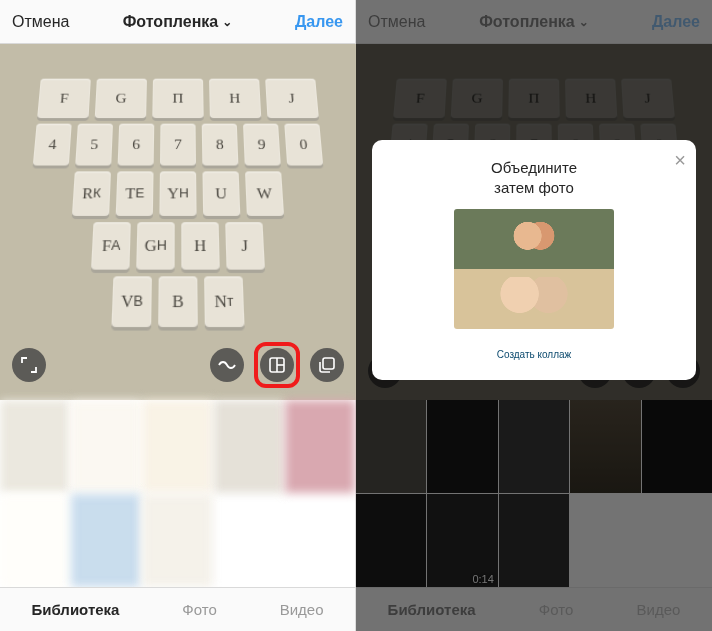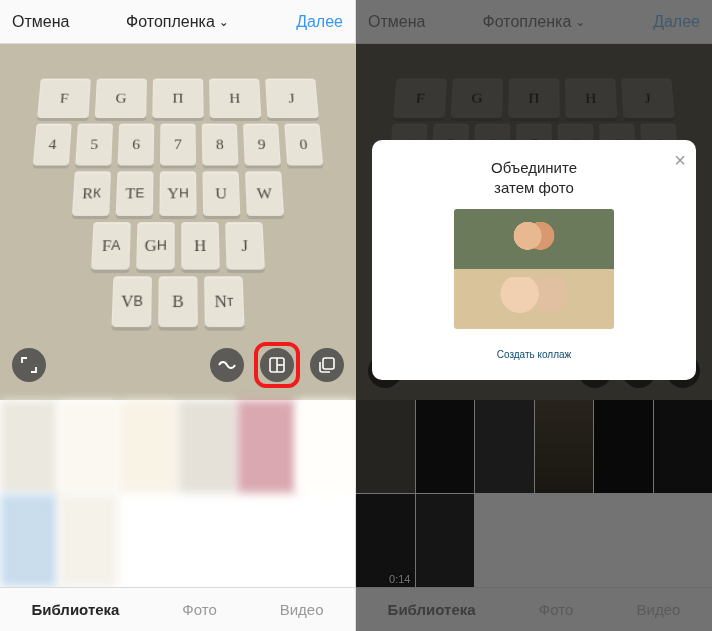--- a/index.html
+++ b/index.html
@@ -3,34 +3,34 @@
 <meta charset="utf-8">
 <style>
   *{box-sizing:border-box;margin:0;padding:0;font-family:-apple-system,Helvetica,Arial,sans-serif}
   body{background:#fff;width:712px;height:631px;overflow:hidden}
   .wrap{display:flex;width:620px;height:631px}
   .phone{width:356px;height:631px;position:relative;background:#fff;border-right:1px solid #ddd}
   .phone:last-child{border-right:none}
   .topbar{height:44px;border-bottom:1px solid #d9d9d9;display:flex;align-items:center;justify-content:space-between;padding:0 12px;background:#fafafa}
   .tb-left,.tb-right{font-size:16px;min-width:70px}
   .tb-left{color:#262626}
-  .tb-right{color:#3897f0;text-align:right;font-weight:400}
-  .tb-center{font-size:16px;font-weight:400;color:#262626;display:flex;align-items:center;gap:4px}
+  .tb-right{color:#3897f0;text-align:right;font-weight:700}
+  .tb-center{font-size:16px;font-weight:700;color:#262626;display:flex;align-items:center;gap:4px}
   .chev{font-size:12px}
   .preview{position:relative;width:356px;height:356px;background:#c2bca8;overflow:hidden}
   .kb{position:absolute;inset:0;display:flex;flex-direction:column;gap:6px;padding:28px 12px 12px;transform:perspective(700px) rotateX(24deg) scale(1.05);transform-origin:center 30%}
   .row{display:flex;gap:6px;justify-content:center}
   .key{background:#e8e3d7;border-radius:4px;box-shadow:0 3px 0 #aaa69a,inset 0 1px 2px #fff8;height:44px;min-width:34px;display:flex;align-items:center;justify-content:center;font-size:15px;color:#4a4740;font-family:Georgia,serif}
   .key.w{min-width:50px}
   .ctrl-row{position:absolute;bottom:12px;left:12px;right:12px;display:flex;align-items:center;justify-content:space-between}
   .cbtn{width:34px;height:34px;border-radius:50%;background:rgba(70,70,70,.82);display:flex;align-items:center;justify-content:center;color:#fff}
   .cgroup{display:flex;gap:10px;align-items:center}
   .highlight-box{border:4px solid #f01b1b;border-radius:12px;padding:2px;display:flex;align-items:center;justify-content:center}
   .highlight-box .cbtn{width:34px;height:34px}
-  .gallery{position:absolute;top:400px;left:0;right:0;bottom:44px;display:grid;grid-template-columns:repeat(6,1fr);gap:1px;background:#fff}
+  .gallery{position:absolute;top:400px;left:0;right:0;bottom:44px;display:grid;grid-template-columns:repeat(5,1fr);gap:1px;background:#fff}
   .thumb{background:#ccc;position:relative}
   .tdur{position:absolute;right:4px;bottom:2px;color:#fff;font-size:11px;text-shadow:0 0 3px #000}
   .bottombar{position:absolute;bottom:0;left:0;right:0;height:44px;border-top:1px solid #d9d9d9;display:flex;align-items:center;justify-content:space-around;background:#fafafa}
   .bb-item{font-size:15px;color:#999}
   .bb-item.active{color:#262626;font-weight:600}
   
   .dim{position:absolute;inset:0;background:rgba(0,0,0,.55);z-index:5}
   .dialog{position:absolute;left:16px;right:16px;top:140px;background:#fff;border-radius:10px;z-index:10;padding:18px 18px 14px;text-align:center}
   .dlg-close{position:absolute;right:10px;top:10px;color:#999;font-size:20px;line-height:1;cursor:pointer}
   .dlg-title{font-size:15px;font-weight:400;color:#262626;line-height:1.3;margin-bottom:12px}

